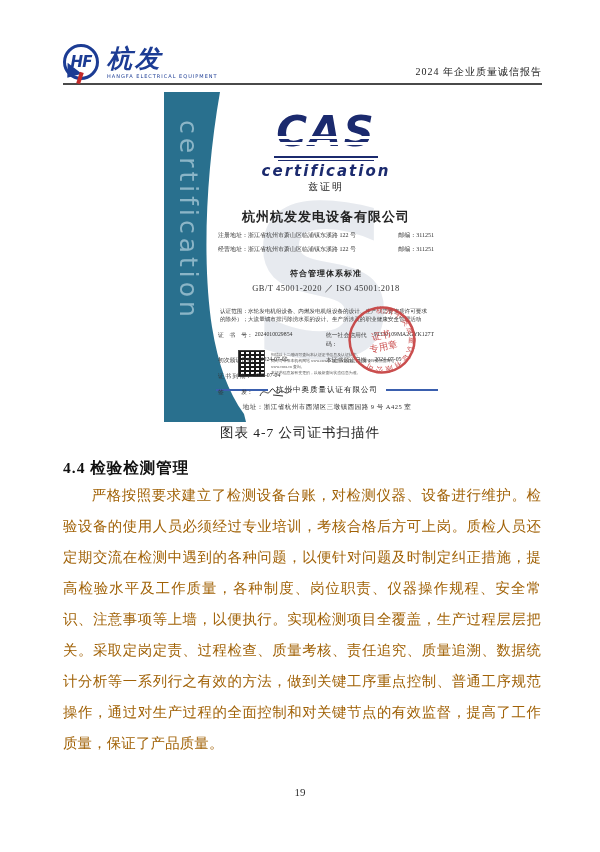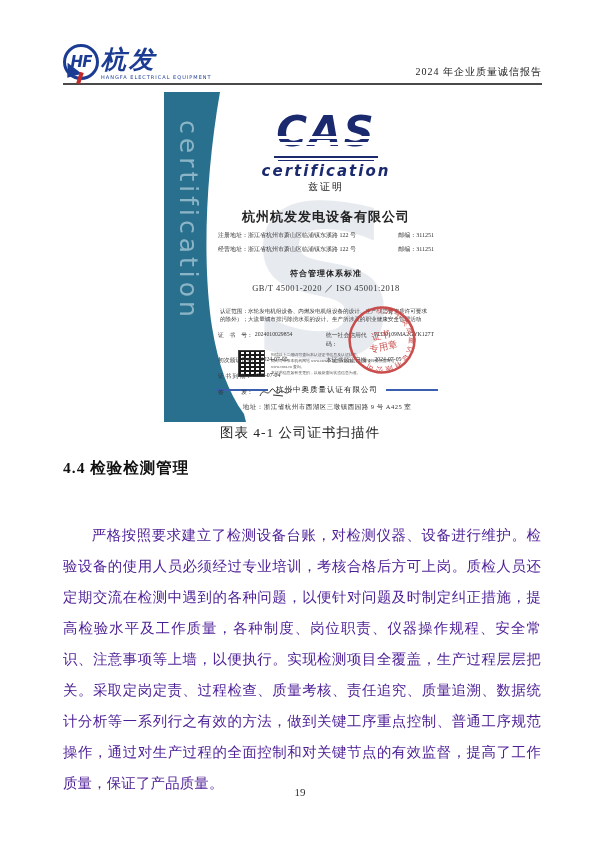--- a/index.html
+++ b/index.html
@@ -10,21 +10,21 @@
     background:#ffffff; overflow:hidden; color:#1a1a1a;
   }
 
   
   .header {
     position:absolute; left:63px; right:58px; top:36px; height:49px;
     border-bottom:2px solid #4a4a4a;
     display:flex; justify-content:space-between; align-items:flex-end;
     padding-bottom:3px;
   }
-  .logo-wrap { display:flex; align-items:center; gap:2px; }
+  .logo-wrap { display:flex; align-items:flex-start; gap:8px; }
   .logo-circle {
     position:relative; width:36px; height:36px; border-radius:50%;
     border:3px solid #1c3c94; background:#fff;
     display:flex; align-items:center; justify-content:center;
   }
   .logo-hf { font-family:"DejaVu Sans",sans-serif; font-weight:bold; font-style:italic;
     font-size:15px; color:#1c3c94; letter-spacing:-1px; }
   .logo-wing {
     position:absolute; left:-4px; bottom:-2px; width:0; height:0;
     border-left:9px solid transparent; border-right:9px solid transparent;
@@ -96,22 +96,22 @@
   .rule-blue { flex:0 0 52px; height:2px; background:#3a5fae; }
   .issuer-name { font-size:7.5px; color:#222; letter-spacing:1px; white-space:nowrap; }
   .issuer-addr { font-size:6.5px; color:#333; margin-top:8px; letter-spacing:0.5px; }
 
   
   .caption { position:absolute; left:0; right:0; top:424px; text-align:center;
     font-size:13.5px; color:#222; letter-spacing:1px; }
   .section-heading { position:absolute; left:63px; top:458px; font-size:15.5px;
     font-weight:bold; color:#111; letter-spacing:1px; }
   .body-para {
-    position:absolute; left:63px; top:520px; width:478px;
-    font-size:14.4px; line-height:31px; color:#4c1d95;
+    position:absolute; left:63px; top:480px; width:478px;
+    font-size:14.4px; line-height:31px; color:#a16207;
     text-align:justify; text-justify:inter-ideograph; text-indent:2em;
     letter-spacing:0.2px;
   }
   .page-number { position:absolute; left:0; right:0; top:786px; text-align:center;
     font-size:11px; color:#333; }
 </style>
 </head>
 <body>
 
 <div class="page">
@@ -224,18 +224,18 @@
     <div class="cert-footer">
       <div class="issuer-line">
         <span class="rule-blue"></span>
         <span class="issuer-name">杭州中奥质量认证有限公司</span>
         <span class="rule-blue"></span>
       </div>
       <div class="issuer-addr">地址：浙江省杭州市西湖区三墩镇西园路 9 号 A425 室</div>
     </div>
   </div>
 
-  <div class="caption">图表 4-1 公司证书扫描件</div>
+  <div class="caption">图表 4-7 公司证书扫描件</div>
   <div class="section-heading">4.4 检验检测管理</div>
   <div class="body-para">严格按照要求建立了检测设备台账，对检测仪器、设备进行维护。检验设备的使用人员必须经过专业培训，考核合格后方可上岗。质检人员还定期交流在检测中遇到的各种问题，以便针对问题及时制定纠正措施，提高检验水平及工作质量，各种制度、岗位职责、仪器操作规程、安全常识、注意事项等上墙，以便执行。实现检测项目全覆盖，生产过程层层把关。采取定岗定责、过程检查、质量考核、责任追究、质量追溯、数据统计分析等一系列行之有效的方法，做到关键工序重点控制、普通工序规范操作，通过对生产过程的全面控制和对关键节点的有效监督，提高了工作质量，保证了产品质量。</div>
 
   <div class="page-number">19</div>
 </div>
 
 </body></html>

